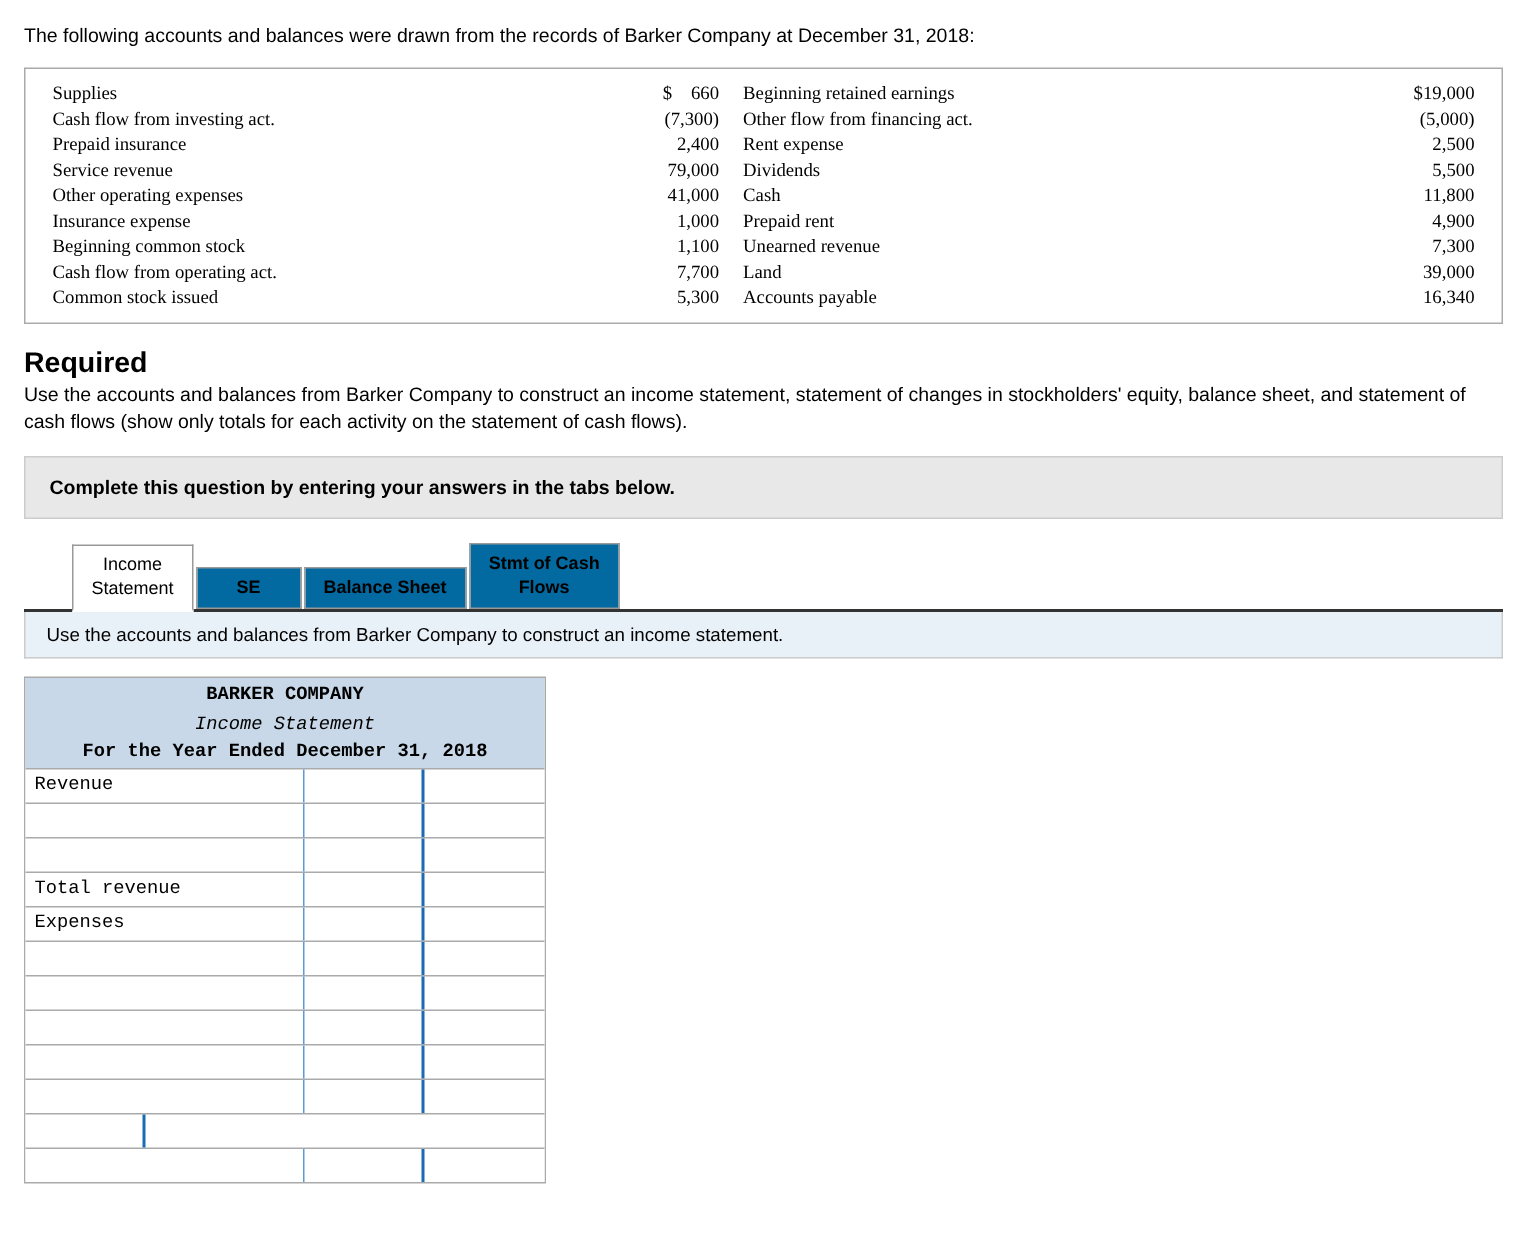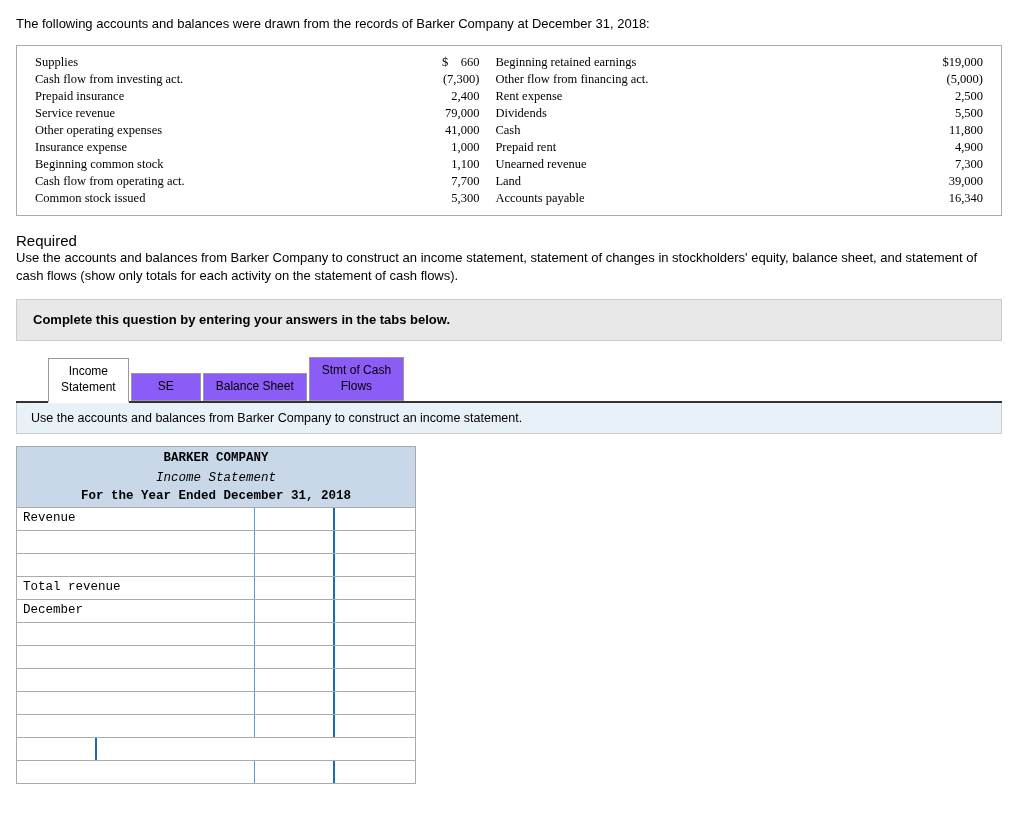--- a/index.html
+++ b/index.html
@@ -42,22 +42,22 @@
     .col-value { width: 80px; text-align: right; }
     .col-label2 { width: 240px; padding-left: 10px !important; }
     .col-value2 { width: 80px; text-align: right; margin-top: 33px; }
 
     .required-section {
       margin-bottom: 14px;
     }
 
     .required-section .required-label {
       font-family: Arial, sans-serif;
-      font-weight: normal;
-      font-size: 15px;
+      font-weight: bold;
+      font-size: 19px;
     }
 
     .required-section .required-body {
       font-family: Arial, sans-serif;
       font-size: 13px;
       line-height: 1.4;
     }
 
     .complete-box {
       background: #e8e8e8;
@@ -76,29 +76,30 @@
     .tabs-container {
       border-bottom: 2px solid #333;
       display: flex;
       align-items: flex-end;
       margin-bottom: 0;
       padding-left: 32px;
     }
 
     .tab {
       border: 1px solid #999;
-      background: #8b5cf6;
+      background: #0369a1;
       padding: 5px 12px;
       font-family: Arial, sans-serif;
       font-size: 12px;
       cursor: pointer;
       margin-right: 2px;
       min-width: 70px;
       text-align: center;
       line-height: 1.3;
+      font-weight: bold;
     }
 
     .tab.active {
       background: #fff;
       border-bottom: 2px solid #fff;
       margin-bottom: -2px;
       font-weight: normal;
       position: relative;
       z-index: 1;
     }
@@ -109,21 +110,21 @@
       background: #e8f0f8;
       padding: 8px 14px;
       font-family: Arial, sans-serif;
       font-size: 12.5px;
       margin-bottom: 12px;
     }
 
     
     .statement-wrapper {
       border: 1px solid #aaa;
-      width: 400px;
+      width: 348px;
       font-size: 12.5px;
     }
 
     .statement-header {
       background: #c8d8e8;
       text-align: center;
       padding: 4px;
       font-weight: bold;
     }
 
@@ -322,21 +323,21 @@
     <div class="stmt-input-cell2"><input type="text" style=""></div>
   </div>
 
   <div class="stmt-row total-row">
     <div class="stmt-label-cell">Total revenue</div>
     <div class="stmt-input-cell"><input type="text" style=""></div>
     <div class="stmt-input-cell2"><input type="text" style=""></div>
   </div>
 
   <div class="stmt-row stmt-row-label-only">
-    <div class="stmt-label-cell section-label">December</div>
+    <div class="stmt-label-cell section-label">Expenses</div>
     <div class="stmt-input-cell"></div>
     <div class="stmt-input-cell2"></div>
   </div>
 
   <div class="stmt-row blank-row">
     <div class="stmt-label-cell"><input type="text" style="width: 100%; border: none; outline: none; background: transparent; font-family: &quot;Courier New&quot;, Courier, monospace; font-size: 12px;"></div>
     <div class="stmt-input-cell"><input type="text" style=""></div>
     <div class="stmt-input-cell2"><input type="text" style=""></div>
   </div>
 

